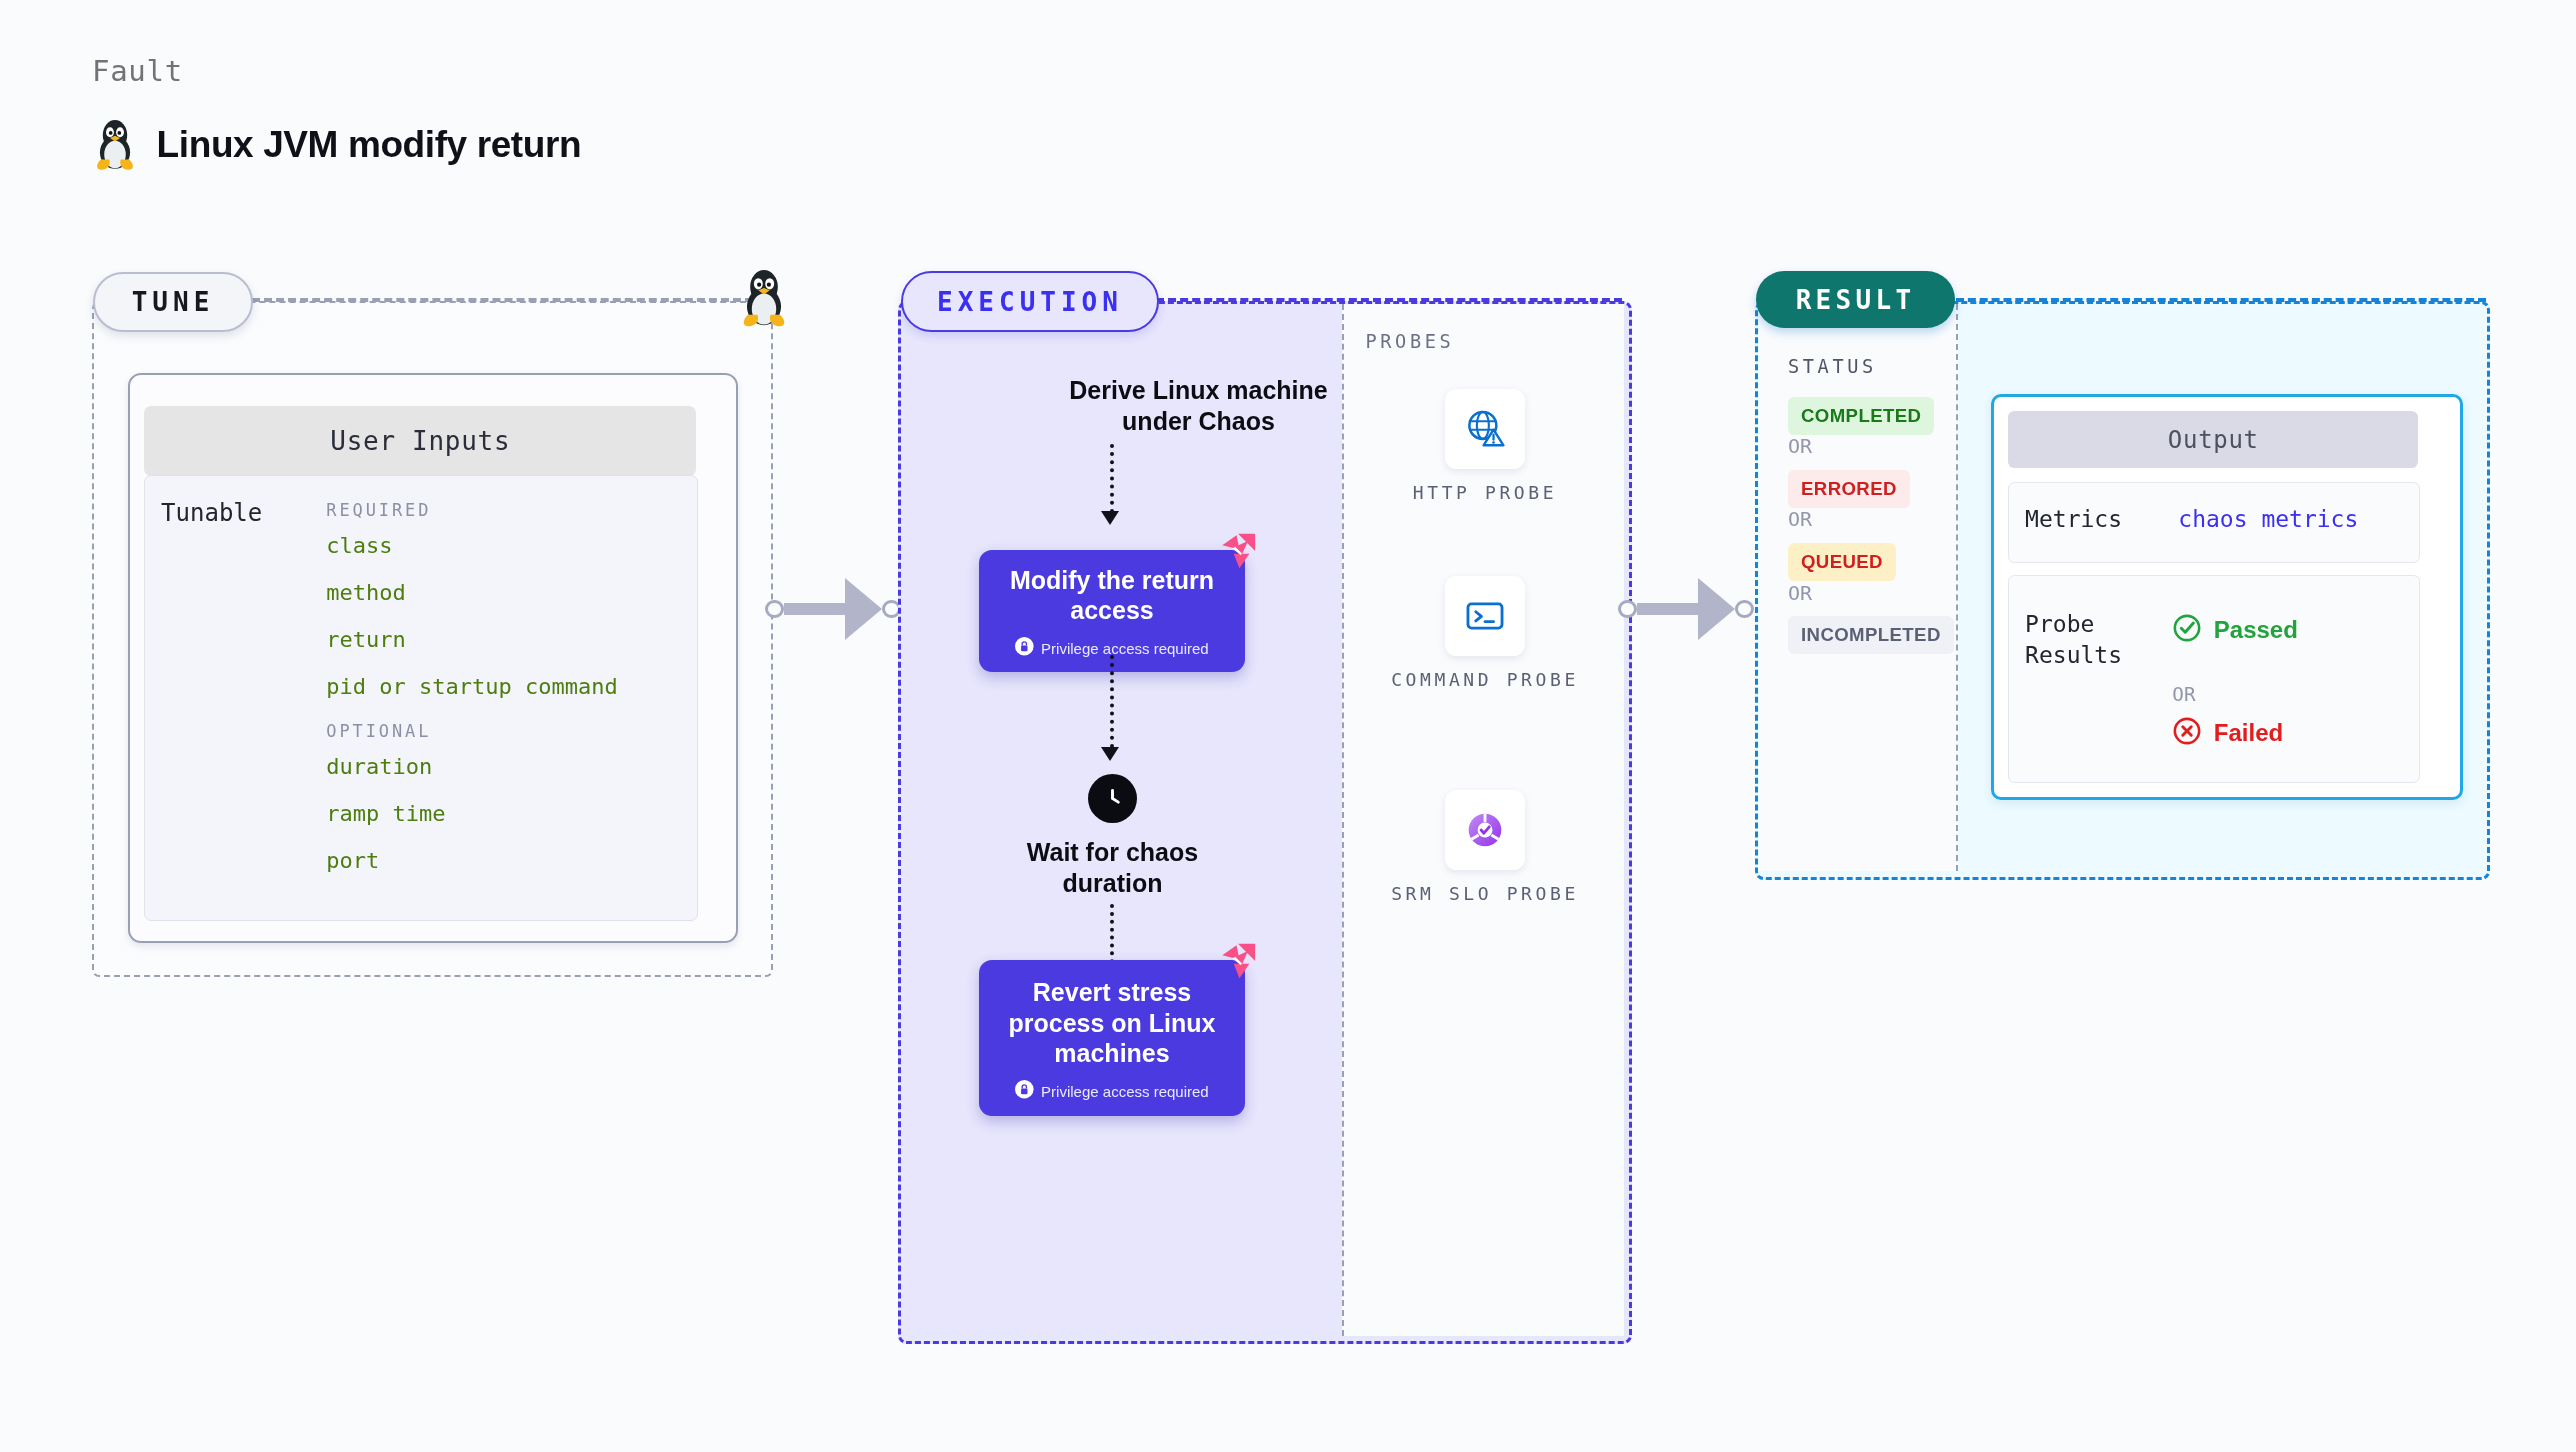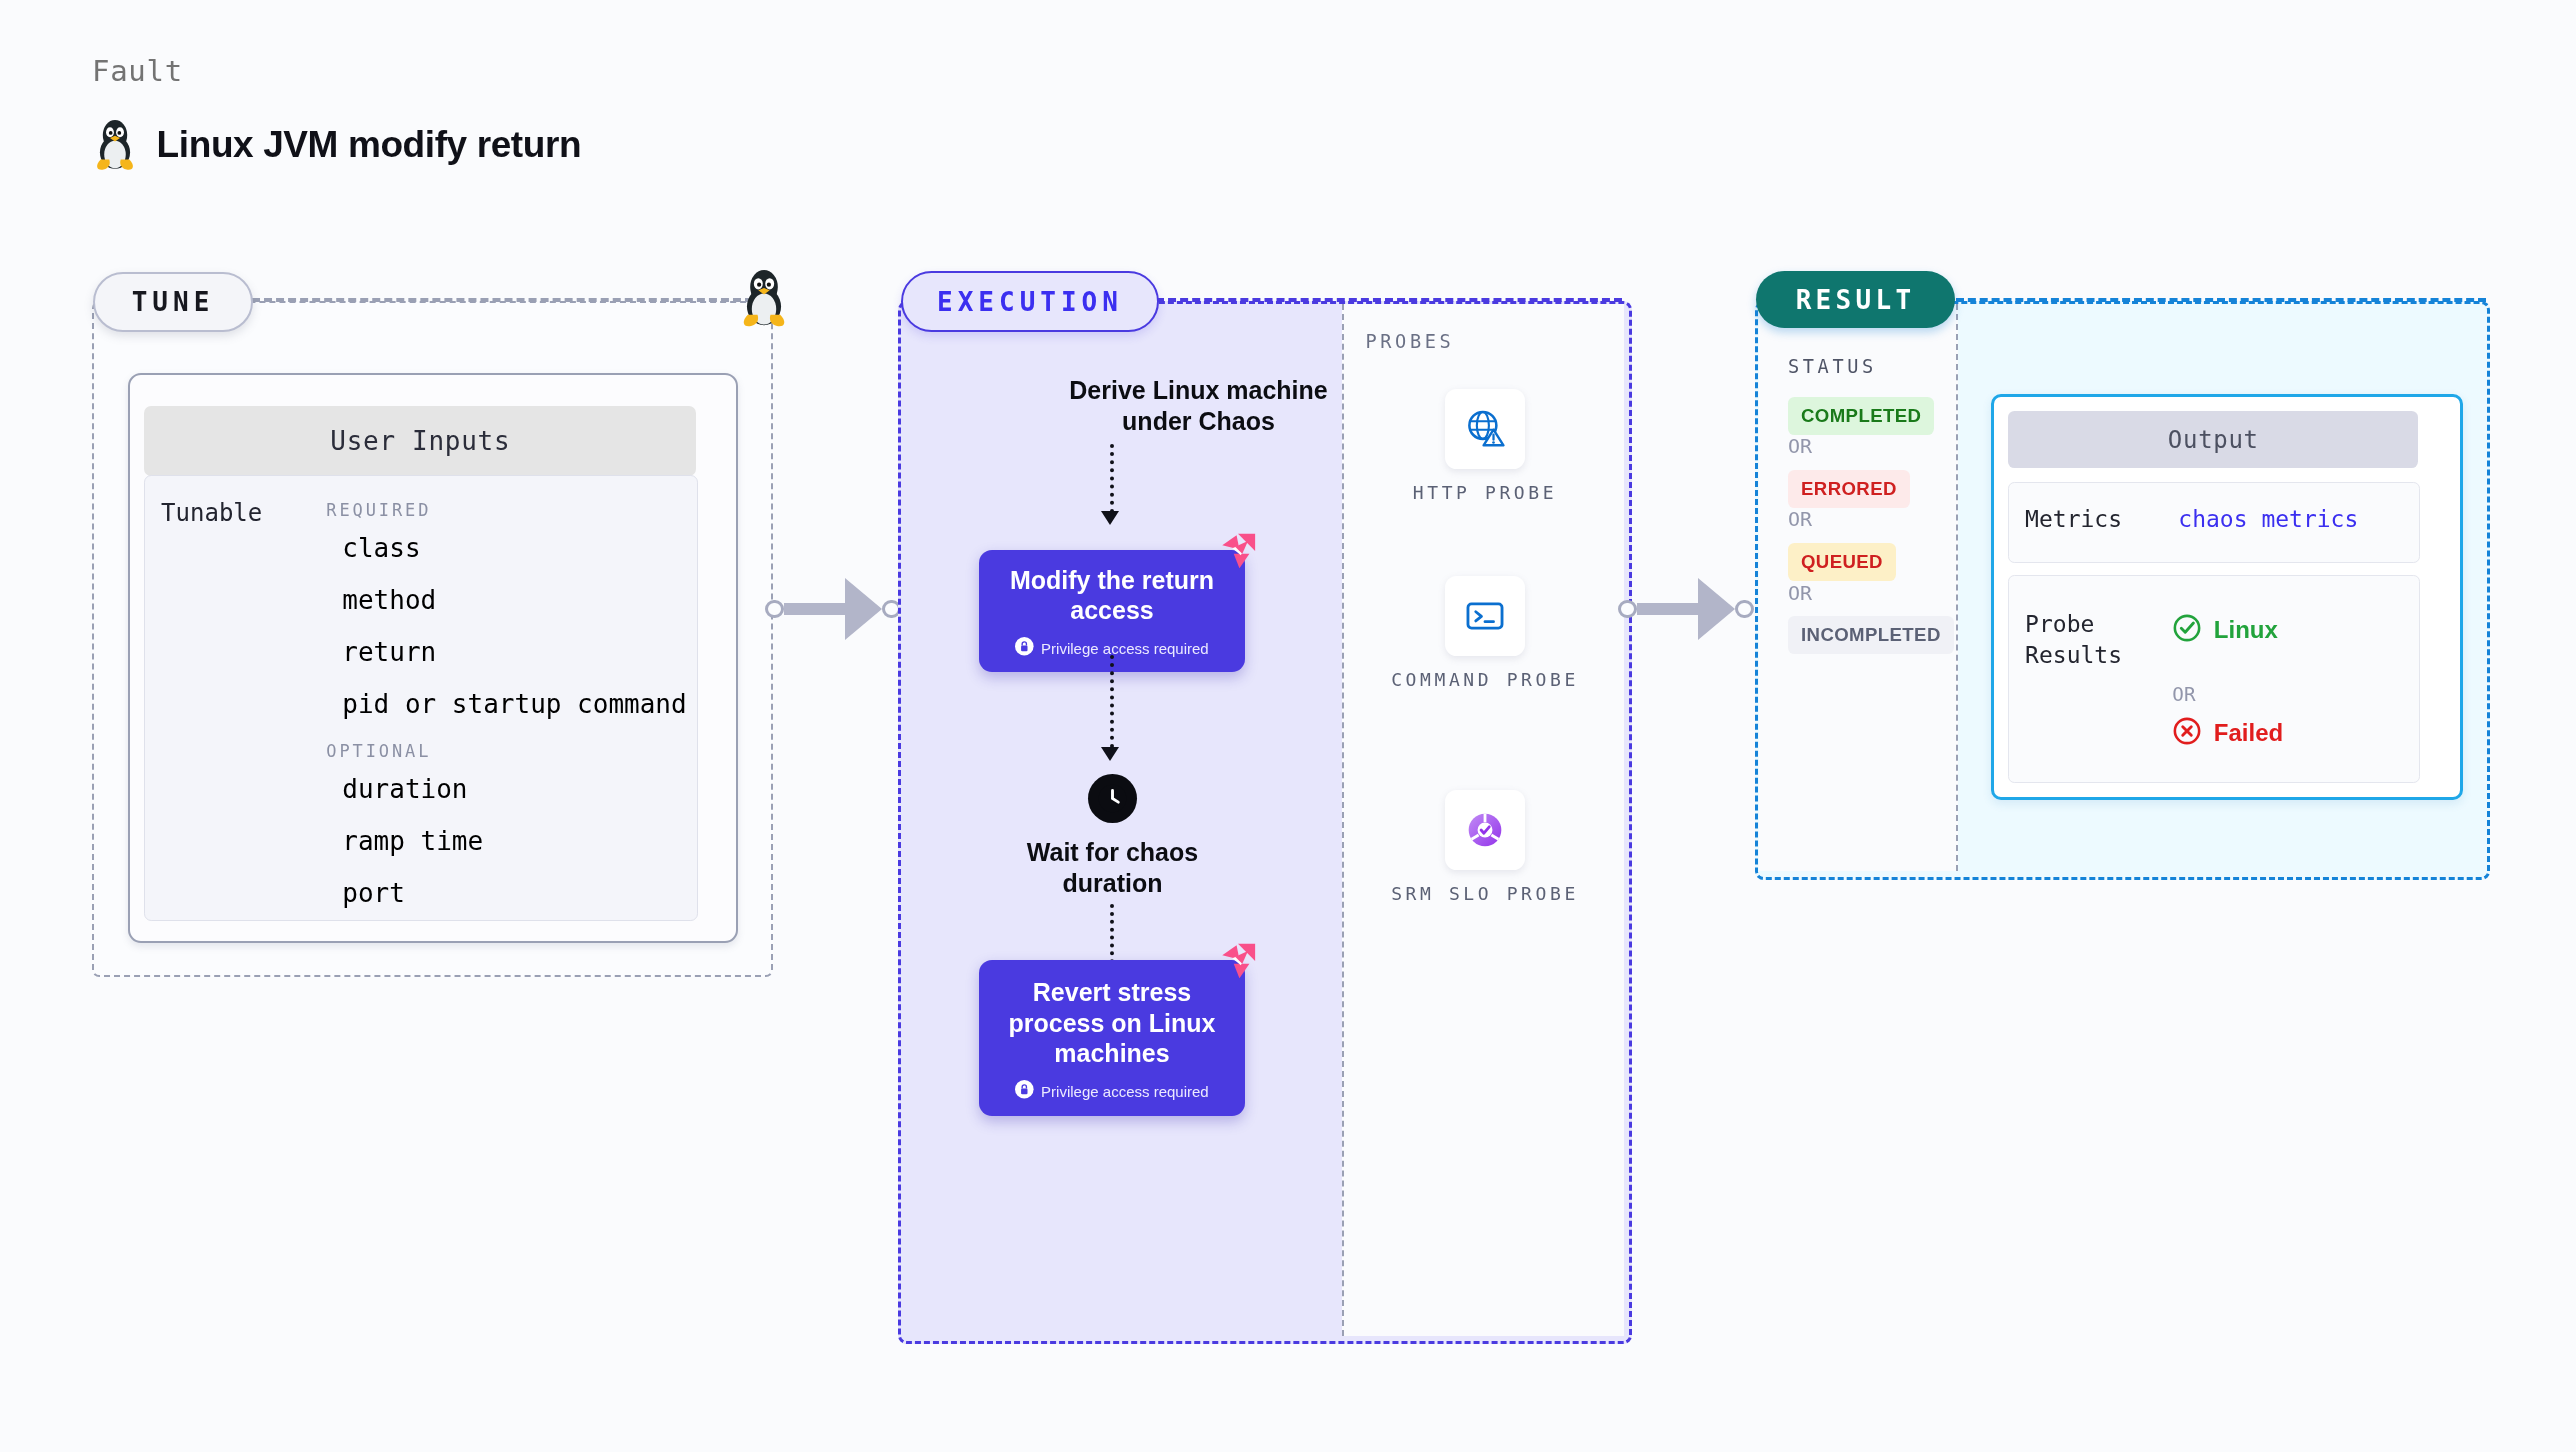--- a/index.html
+++ b/index.html
@@ -48,21 +48,21 @@
     display:flex;align-items:center;justify-content:center;
   }
   #user-inputs-head span{font-size:26px;color:#2b2d3a;letter-spacing:0.7px;}
   #tunable-body{
     left:14.3px;top:100px;width:552px;height:444px;
     background:#f4f5fa;border:1.4px solid #dfe1eb;border-radius:7.2px;
   }
   #tunable-label{left:15.8px;top:23px;font-size:24px;color:#22242f;}
   #tunable-list{left:181px;top:15.8px;width:358px;}
   .grp-head{font-size:17px;color:#8b90a4;letter-spacing:2.9px;margin:8.6px 0 13px 0;}
-  .tunable-item{font-size:26px;color:#000000;margin:0 0 22px 16px;white-space:nowrap;}
+  .tunable-item{font-size:22px;color:#4d7c0f;margin:0 0 22px 0;white-space:nowrap;}
 
   
   .conn{height:86px;display:flex;align-items:center;}
   .conn .dot{width:18.6px;height:18.6px;border-radius:50%;
     background:#fbfcfe;border:3.6px solid #a7abc0;box-sizing:border-box;flex:0 0 auto;}
   .conn .bar{height:11.5px;background:#b2b5c9;flex:1 1 auto;}
   .conn .head{width:0;height:0;border-left:37px solid #b2b5c9;
     border-top:31.5px solid transparent;border-bottom:31.5px solid transparent;
     margin-left:-2.9px;flex:0 0 auto;}
   #arrow-tune-exec{left:765px;top:566px;width:136px;}
@@ -376,21 +376,21 @@
     <div class="abs" id="probe-results-label" style="white-space:pre-line">Probe
 Results</div>
 
     <div class="res-line" style="top:37px;">
       <span>
         <svg width="30" height="30" viewBox="0 0 42 42">
           <circle cx="21" cy="21" r="17" fill="none" stroke="#22a33c" stroke-width="3.6"></circle>
           <path d="M13 21.5 L18.5 27 L30 14" fill="none" stroke="#22a33c" stroke-width="4" stroke-linecap="round" stroke-linejoin="round"></path>
         </svg>
       </span>
-      <span class="res-txt" style="color:#22a33c">Linux</span>
+      <span class="res-txt" style="color:#22a33c">Passed</span>
     </div>
 
     <div id="res-or">OR</div>
 
     <div class="res-line" style="top:140px;">
       <span>
         <svg width="30" height="30" viewBox="0 0 42 42">
           <circle cx="21" cy="21" r="17" fill="none" stroke="#e11d1d" stroke-width="3.6"></circle>
           <path d="M15 15 L27 27 M27 15 L15 27" stroke="#e11d1d" stroke-width="4" stroke-linecap="round"></path>
         </svg>

